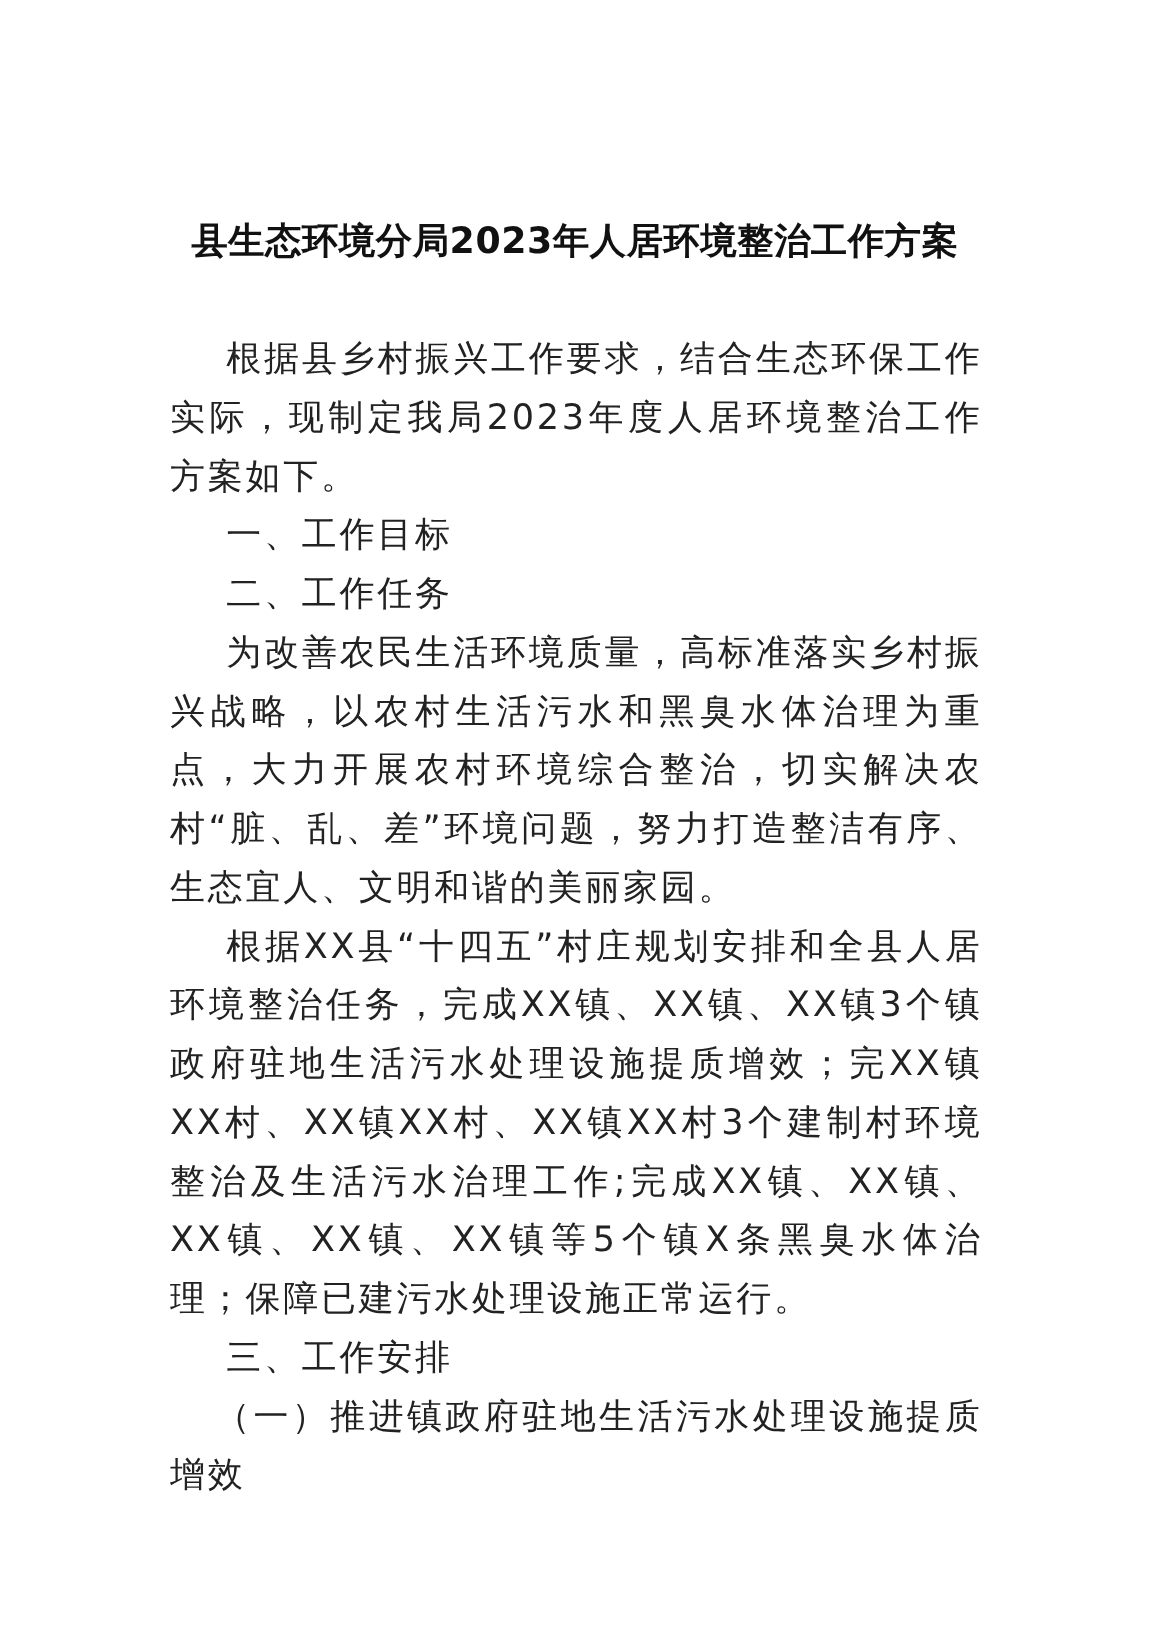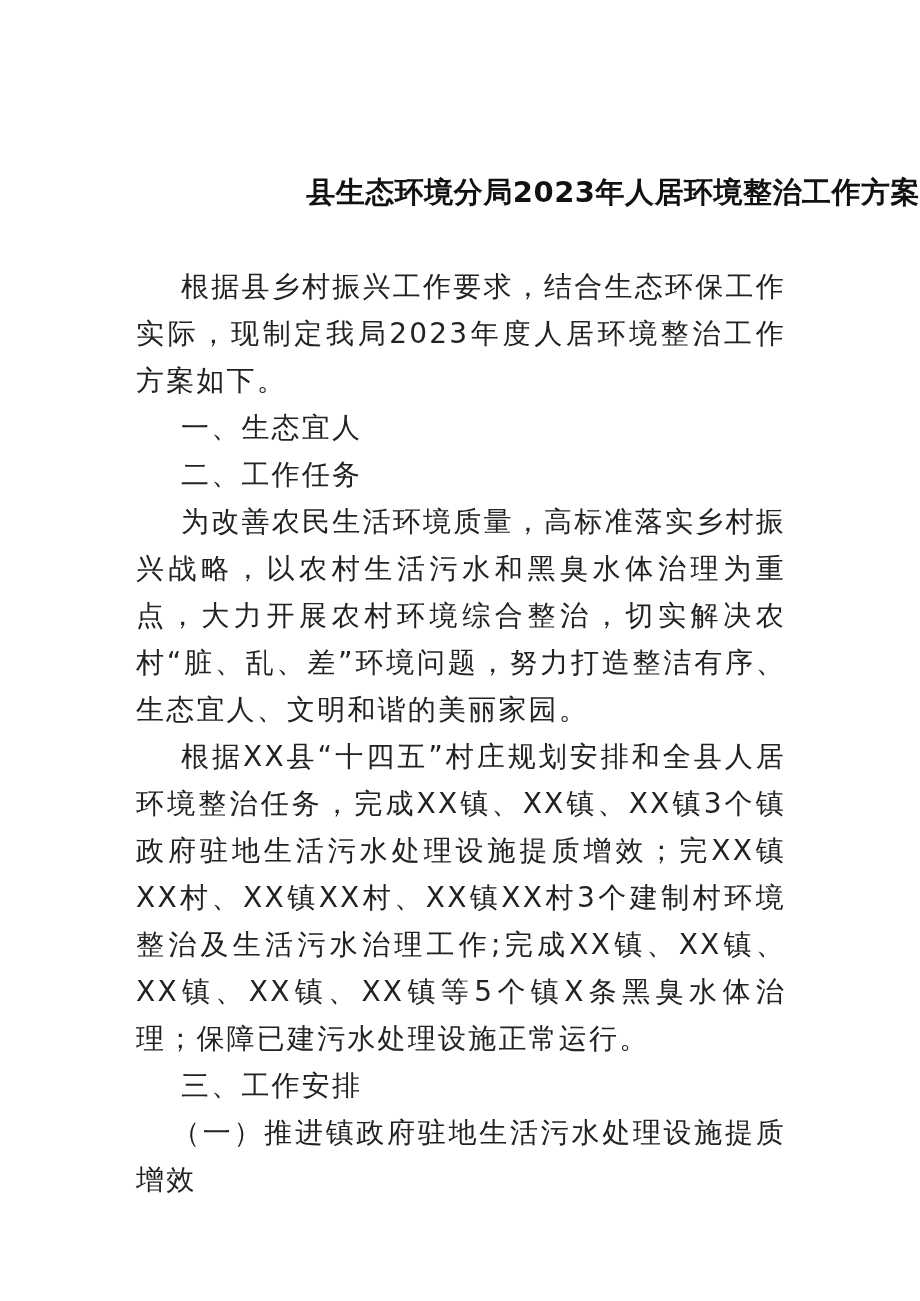--- a/index.html
+++ b/index.html
@@ -1,19 +1,19 @@
 <!DOCTYPE html>
 <html><head>
 <meta charset="utf-8">
 <style>
   html, body { margin: 0; padding: 0; background: #ffffff; }
   body { width: 920px; height: 1301px; position: relative; overflow: hidden; color: #111; }
   .page { position: absolute; left: 0; top: 0; width: 920px; height: 1301px; background: #fff; }
   .title {
-    position: absolute; left: 0; top: 172px; width: 920px; text-align: right;
+    position: absolute; left: 0; top: 172px; width: 920px; text-align: center;
     font-family: "DejaVu Sans", "Liberation Sans", sans-serif;
     font-size: 29px; font-weight: bold; letter-spacing: 0.5px; color: #111;
     line-height: 40px; margin: 0;
   }
   .body {
     position: absolute; left: 136px; top: 263px; width: 650px;
     font-family: "DejaVu Sans", "Liberation Sans", sans-serif;
     font-size: 28px; line-height: 47px; color: #222; letter-spacing: 2.2px;
     text-align: justify;
   }
@@ -21,20 +21,20 @@
   .indent { text-indent: 45px; }
   .indent2 { text-indent: 36px; }
 </style>
 </head>
 <body>
 
 <div class="page">
   <h1 class="title">县生态环境分局2023年人居环境整治工作方案</h1>
   <div class="body">
     <p class="indent">根据县乡村振兴工作要求，结合生态环保工作实际，现制定我局2023年度人居环境整治工作方案如下。</p>
-    <p class="indent">一、生态宜人</p>
+    <p class="indent">一、工作目标</p>
     <p class="indent">二、工作任务</p>
     <p class="indent">为改善农民生活环境质量，高标准落实乡村振兴战略，以农村生活污水和黑臭水体治理为重点，大力开展农村环境综合整治，切实解决农村“脏、乱、差”环境问题，努力打造整洁有序、生态宜人、文明和谐的美丽家园。</p>
     <p class="indent">根据XX县“十四五”村庄规划安排和全县人居环境整治任务，完成XX镇、XX镇、XX镇3个镇政府驻地生活污水处理设施提质增效；完XX镇XX村、XX镇XX村、XX镇XX村3个建制村环境整治及生活污水治理工作;完成XX镇、XX镇、XX镇、XX镇、XX镇等5个镇X条黑臭水体治理；保障已建污水处理设施正常运行。</p>
     <p class="indent">三、工作安排</p>
     <p class="indent2">（一）推进镇政府驻地生活污水处理设施提质增效</p>
   </div>
 </div>
 
 </body></html>

